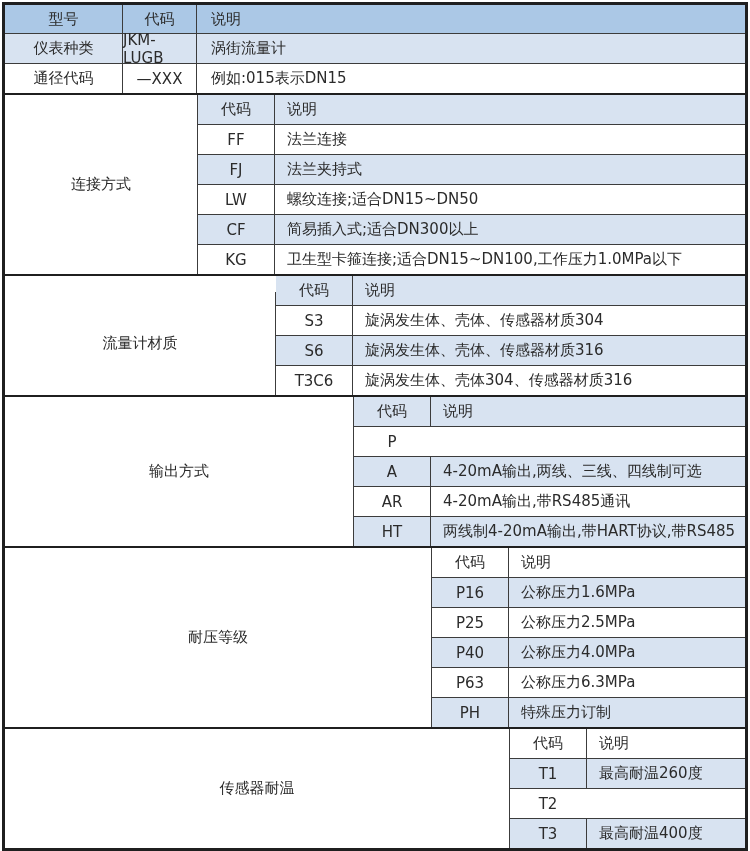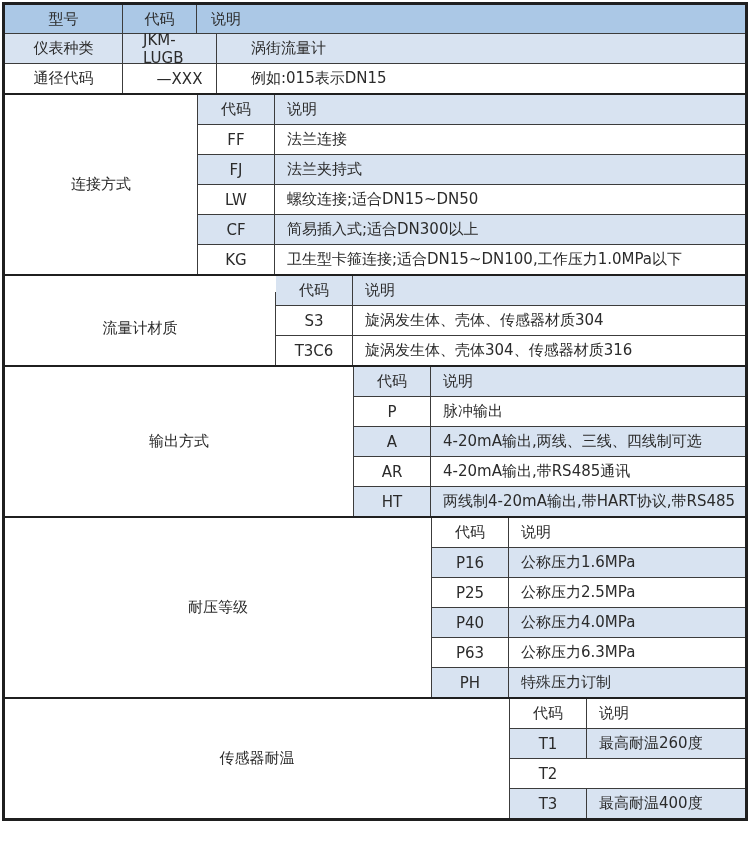--- a/index.html
+++ b/index.html
@@ -19,21 +19,21 @@
   }
   .tbl{
     width:740px;margin:2px auto 0 auto;
     border:3px solid var(--border-outer);
     background:var(--row-bg);
   }
   
   .r{display:flex;align-items:stretch;height:29px;background:var(--row-bg);}
   .r.head{height:28px;background:var(--header-bg);}
   .r.stripe{background:var(--stripe-bg);}
-  .tbl > .r + .r{border-top:1px solid var(--border-inner);gap:20px;}
+  .tbl > .r + .r{border-top:1px solid var(--border-inner);}
   
   .c{display:flex;align-items:center;box-sizing:border-box;}
   .c1{width:118px;justify-content:center;border-right:1px solid var(--border-inner);}
   .c2{width:74px;justify-content:center;border-right:1px solid var(--border-inner);}
   .c3{flex:1;padding:0 14px;}
   
   .section{display:flex;border-top:2px solid var(--border-outer);align-items:stretch;background:var(--row-bg);}
   .section .left{
     display:flex;align-items:center;justify-content:center;
     box-sizing:border-box;border-right:1px solid var(--border-inner);
@@ -106,37 +106,40 @@
     <div class="left">流量计材质</div>
     <div class="nest">
       <div class="r trow stripe">
         <div class="code">代码</div>
         <div class="desc">说明</div>
       </div>
       <div class="r trow">
         <div class="code">S3</div>
         <div class="desc">旋涡发生体、壳体、传感器材质304</div>
       </div>
+      <div class="r trow stripe">
+        <div class="code">S6</div>
+        <div class="desc">旋涡发生体、壳体、传感器材质316</div>
+      </div>
       <div class="r trow">
         <div class="code">T3C6</div>
         <div class="desc">旋涡发生体、壳体304、传感器材质316</div>
       </div>
     </div>
   </div>
 
   <div class="section s2">
     <div class="left">输出方式</div>
     <div class="nest">
       <div class="r trow stripe">
         <div class="code">代码</div>
         <div class="desc">说明</div>
       </div>
       <div class="r trow">
         <div class="code">P</div>
-        <div class="desc">脉冲输出</div>
       </div>
       <div class="r trow stripe">
         <div class="code">A</div>
         <div class="desc">4-20mA输出,两线、三线、四线制可选</div>
       </div>
       <div class="r trow">
         <div class="code">AR</div>
         <div class="desc">4-20mA输出,带RS485通讯</div>
       </div>
       <div class="r trow stripe">

